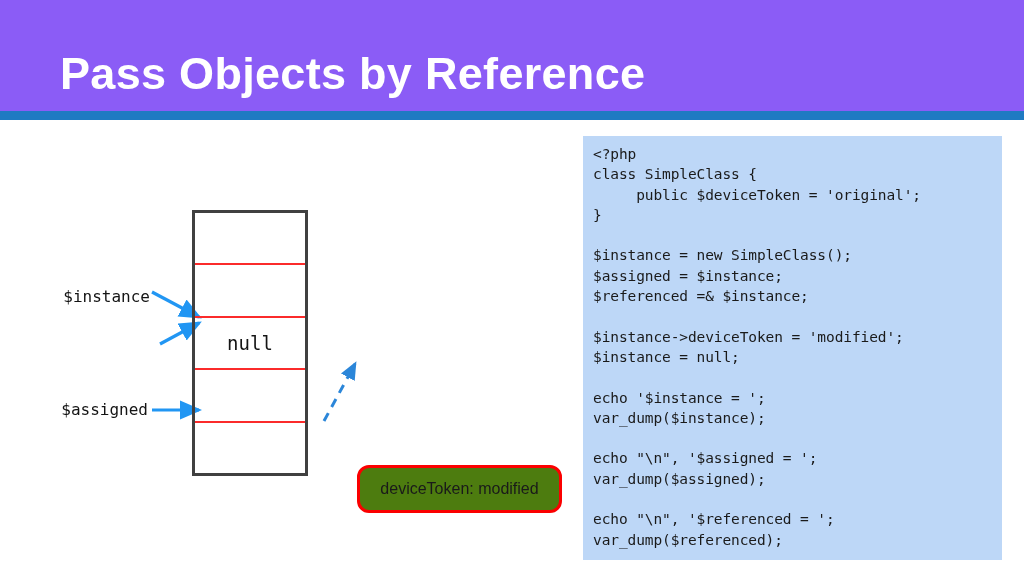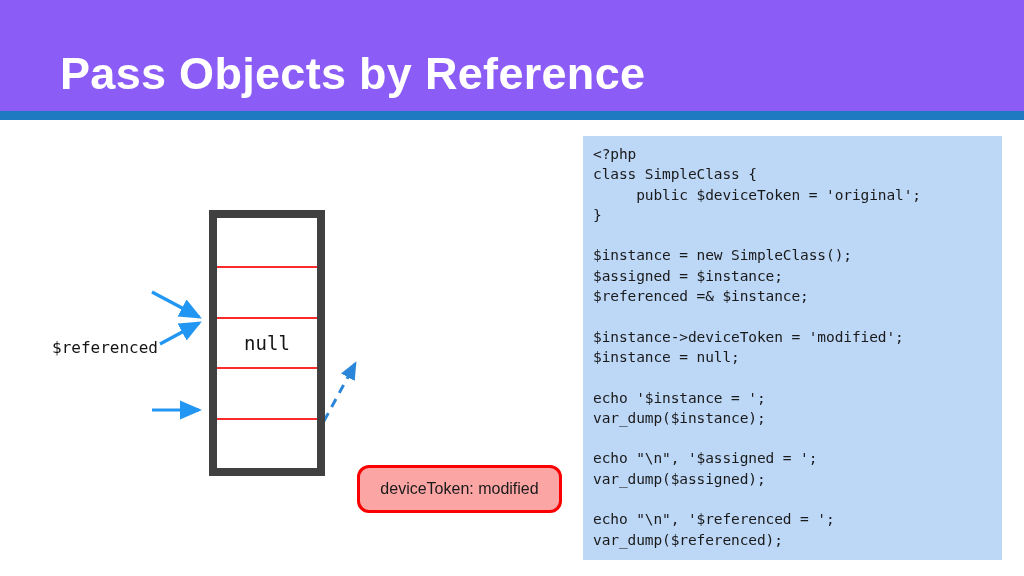--- a/index.html
+++ b/index.html
@@ -85,25 +85,25 @@
     height: 456px;
   }
   #diagram-svg {
     position: absolute;
     left: 0; top: 0;
   }
 
   
   #memory-table {
     position: absolute;
-    left: 209px;
+    left: 192px;
     top: 90px;
     width: 116px;
     height: 266px;
-    border: 8px solid #404040;
+    border: 3px solid #404040;
     box-sizing: border-box;
     display: flex;
     flex-direction: column;
   }
   .mem-cell {
     flex: 1 1 0;
     border-bottom: 2px solid #fb2b2b;
     box-sizing: border-box;
     display: flex;
     align-items: center;
@@ -129,21 +129,21 @@
 
   
   #object-box {
     position: absolute;
     left: 357px;
     top: 345px;
     width: 205px;
     height: 48px;
     border: 3px solid #fb0000;
     border-radius: 12px;
-    background: #fca5a5;
+    background: #4d7c0f;
     box-sizing: border-box;
     display: flex;
     align-items: center;
     justify-content: center;
   }
   #object-box-text {
     font-family: "Liberation Sans", sans-serif;
     font-size: 16px;
     color: #1a1a1a;
     white-space: nowrap;
@@ -173,21 +173,22 @@
 
       <line x1="152" y1="172" x2="199" y2="197" stroke="#2196f3" stroke-width="3.2" marker-end="url(#arrowhead)"></line>
 
       <line x1="160" y1="224" x2="199" y2="203" stroke="#2196f3" stroke-width="3.2" marker-end="url(#arrowhead)"></line>
 
       <line x1="152" y1="290" x2="199" y2="290" stroke="#2196f3" stroke-width="3.2" marker-end="url(#arrowhead)"></line>
 
       <line x1="324" y1="301" x2="355" y2="244" stroke="#2b86d9" stroke-width="3" stroke-dasharray="9,7" marker-end="url(#arrowhead-sm)"></line>
     </svg>
 
-    <div class="var-label" id="label-referenced">$referenced</div>
+    <div class="var-label" id="label-instance">$instance</div>
+    <div class="var-label" id="label-assigned">$assigned</div>
 
     <div id="memory-table">
       <div class="mem-cell"></div>
       <div class="mem-cell"></div>
       <div class="mem-cell">null</div>
       <div class="mem-cell"></div>
       <div class="mem-cell"></div>
     </div>
 
     <div id="object-box">

